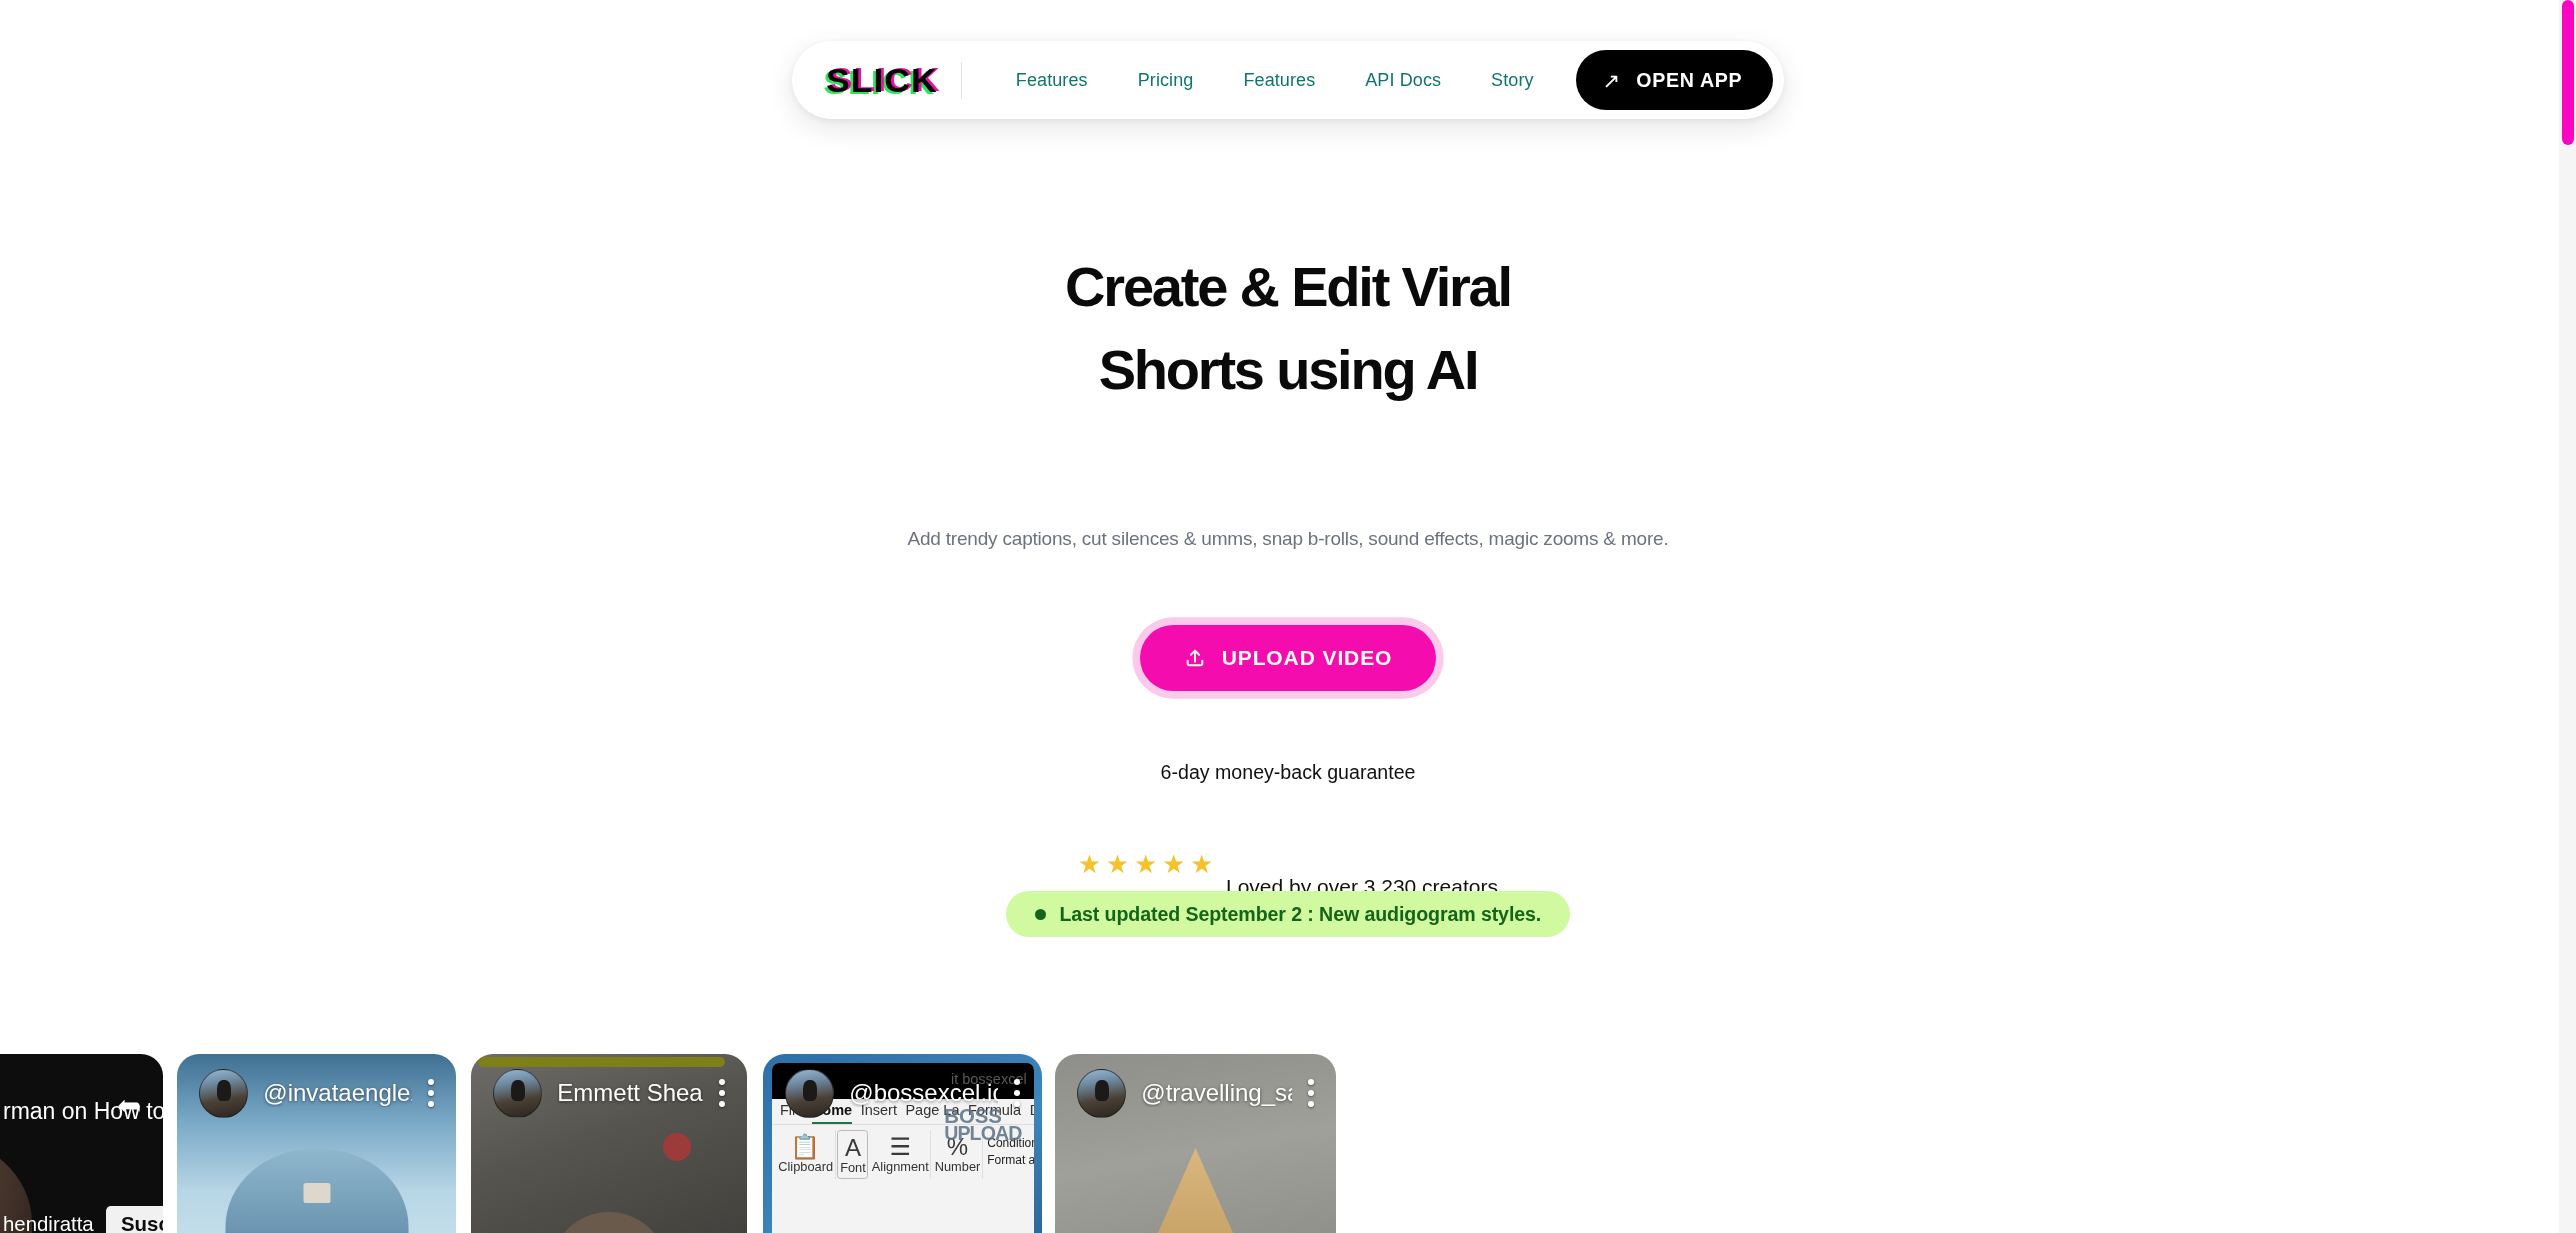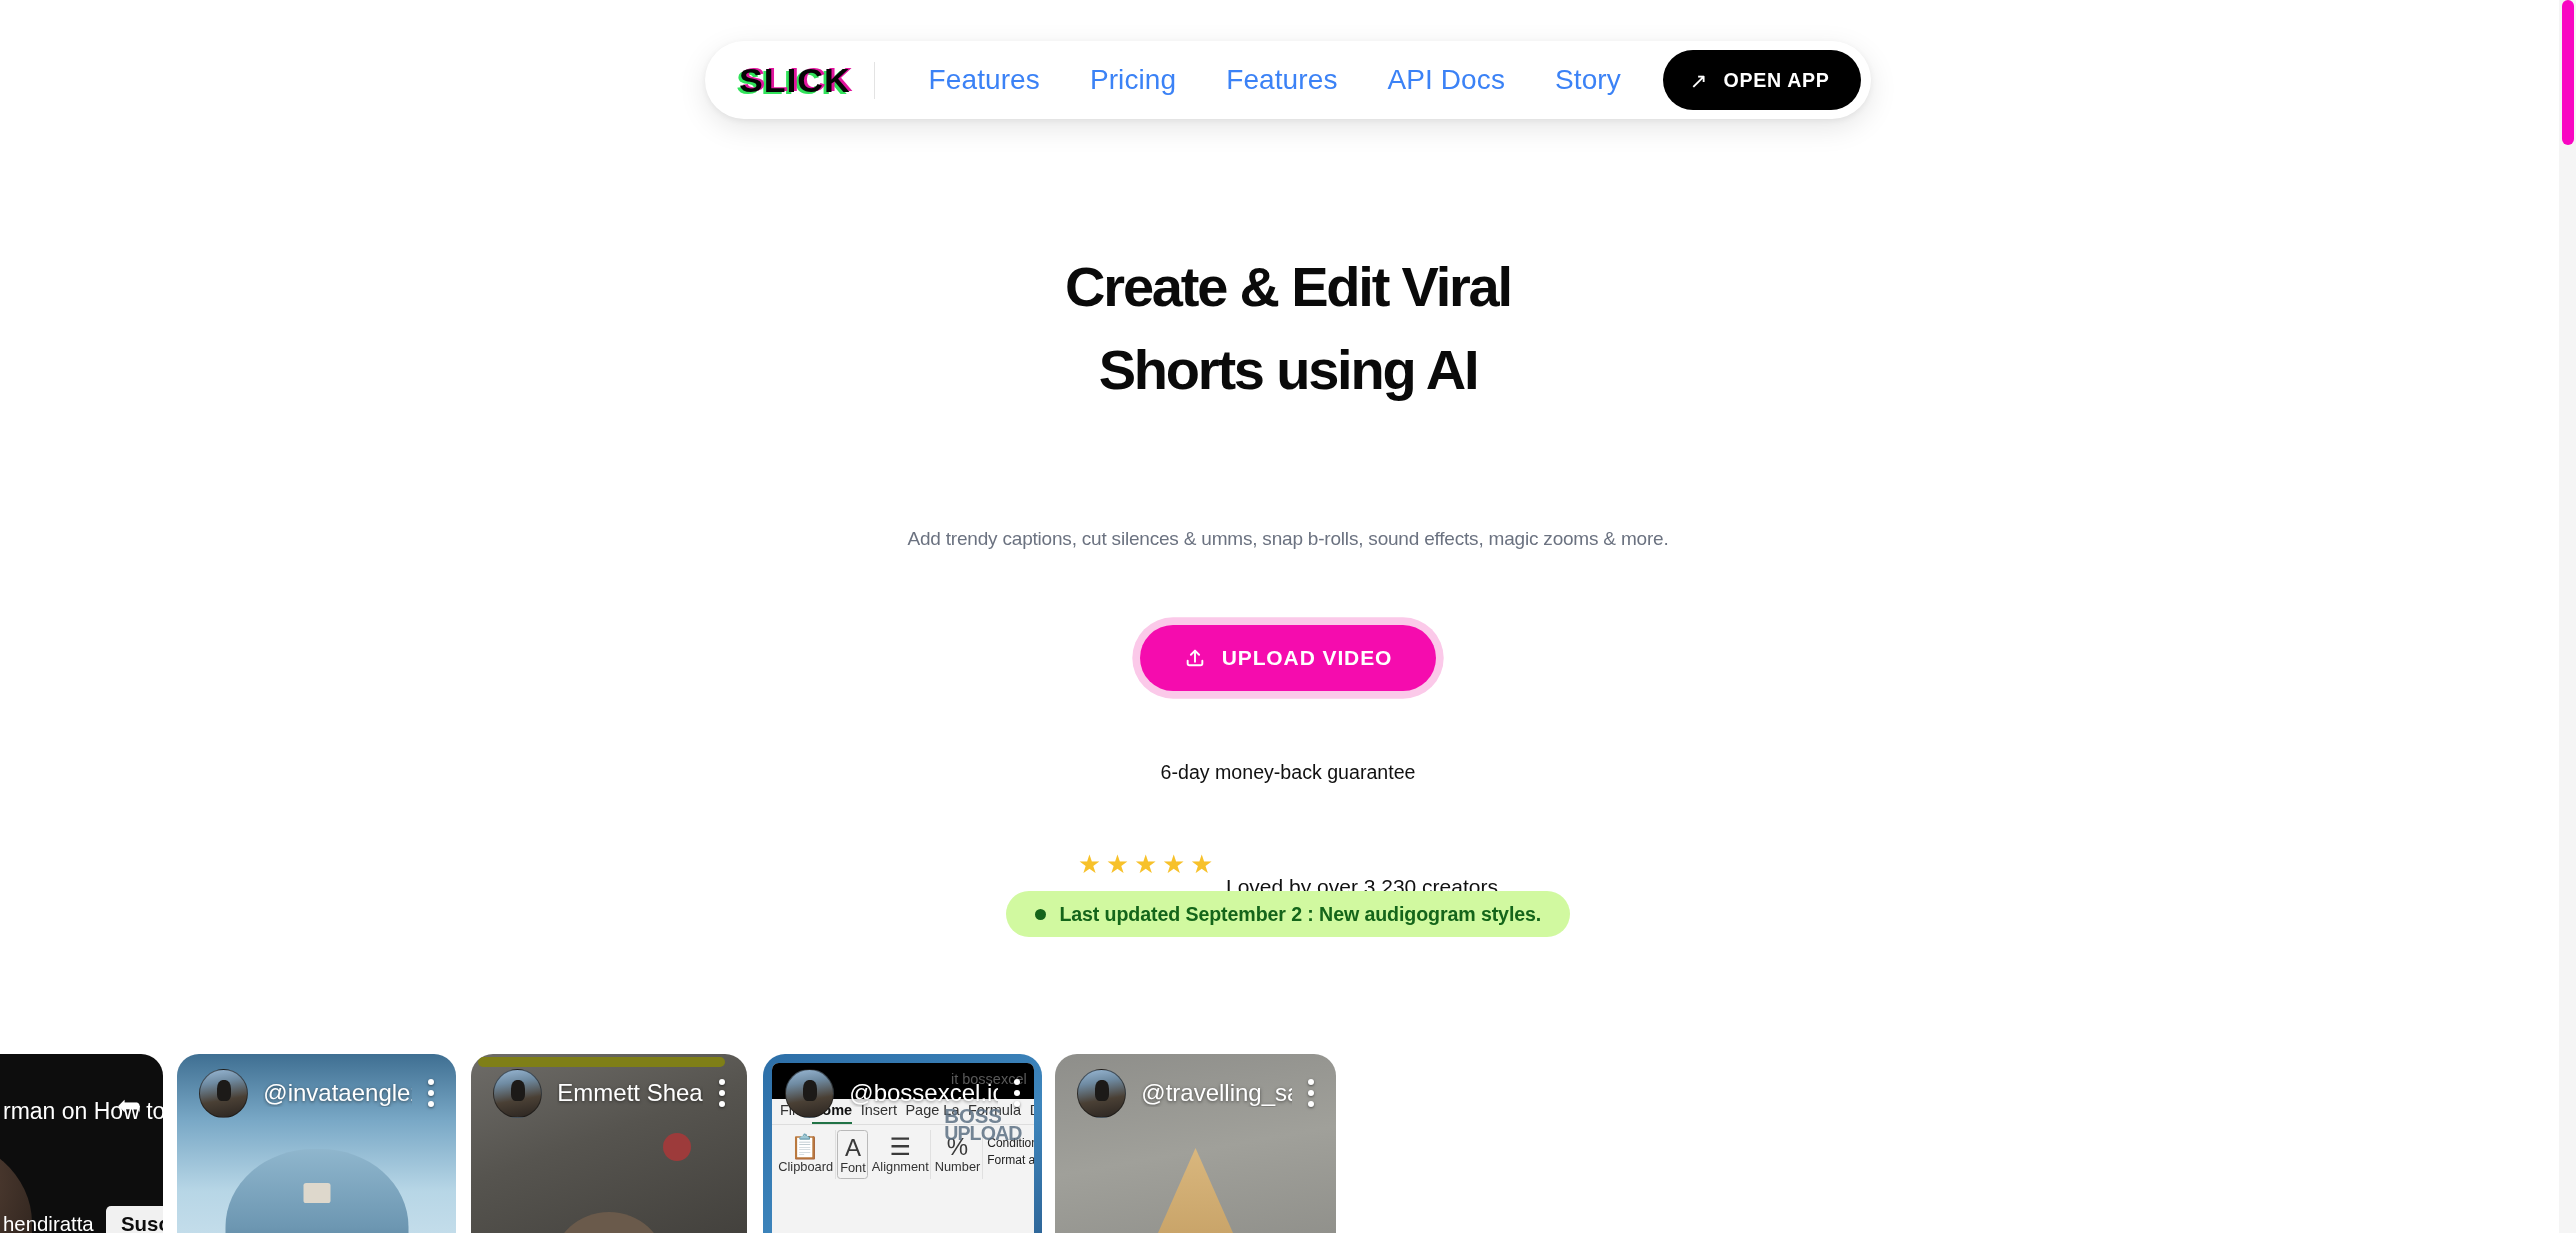--- a/index.html
+++ b/index.html
@@ -43,21 +43,21 @@
   }
   .logo .g-green { color: #31e35a; transform: translate(-2.6px, 1.7px); z-index: 0; }
   .logo .g-mag   { color: #e0169e; transform: translate(2.6px, -0.9px); z-index: 0; }
   .logo .g-main  { position: relative; color: #050505; z-index: 2; }
 
   .nav-div {
     width: 0.9px; height: 37px; background: #e3e3e3; margin-right: 29px;
   }
   .nav-links { display: flex; align-items: center; gap: 0; }
   .nav-link {
-    font-size: 28px; color: #3b82f6; font-weight: 500;
+    font-size: 18px; color: #0f766e; font-weight: 500;
     padding: 0 25px; white-space: nowrap; cursor: pointer;
     letter-spacing: 0.1px;
   }
   .open-app {
     display: flex; align-items: center; gap: 15.3px;
     background: #000; color: #fff;
     height: 60px; padding: 0 31px 0 27px;
     border-radius: 34px; margin-left: 17px;
     font-size: 19.6px; font-weight: 700; letter-spacing: 0.7px;
     cursor: pointer; white-space: nowrap;

